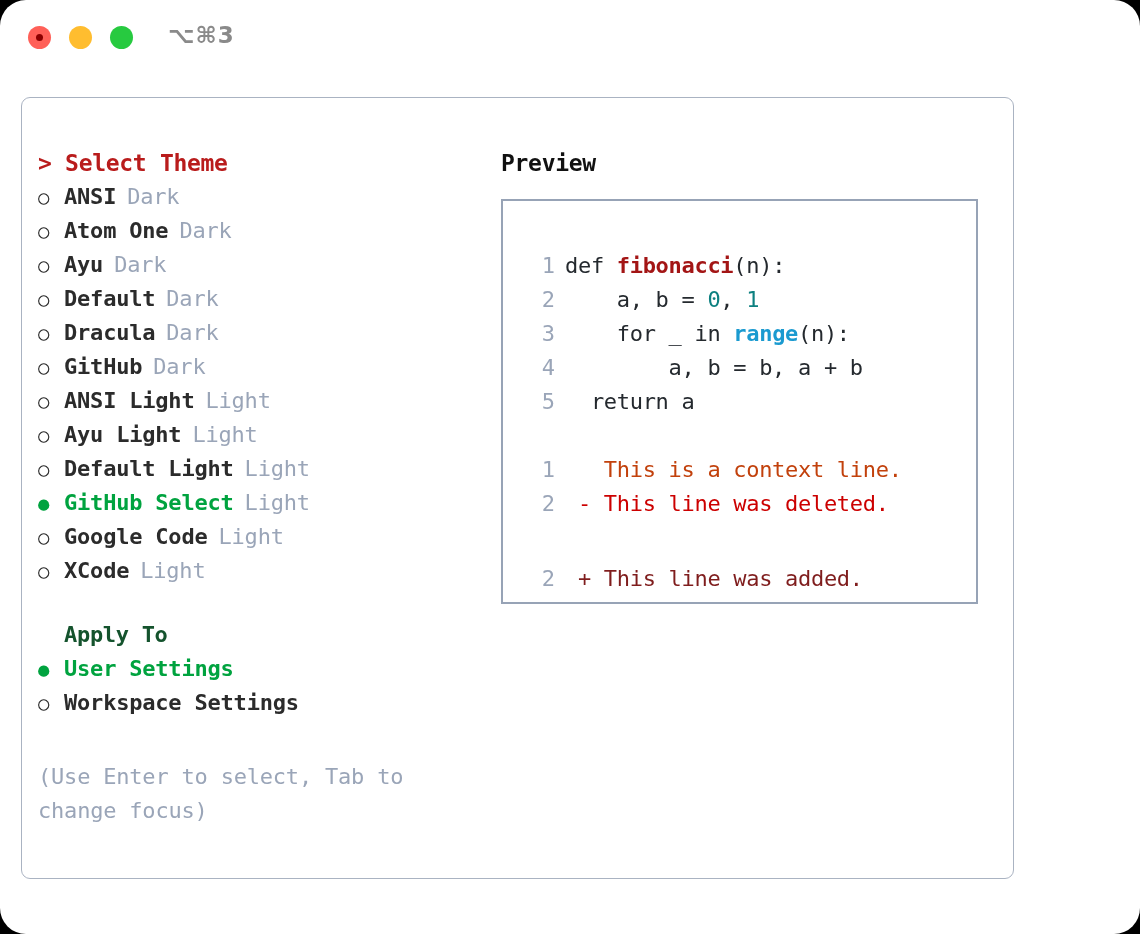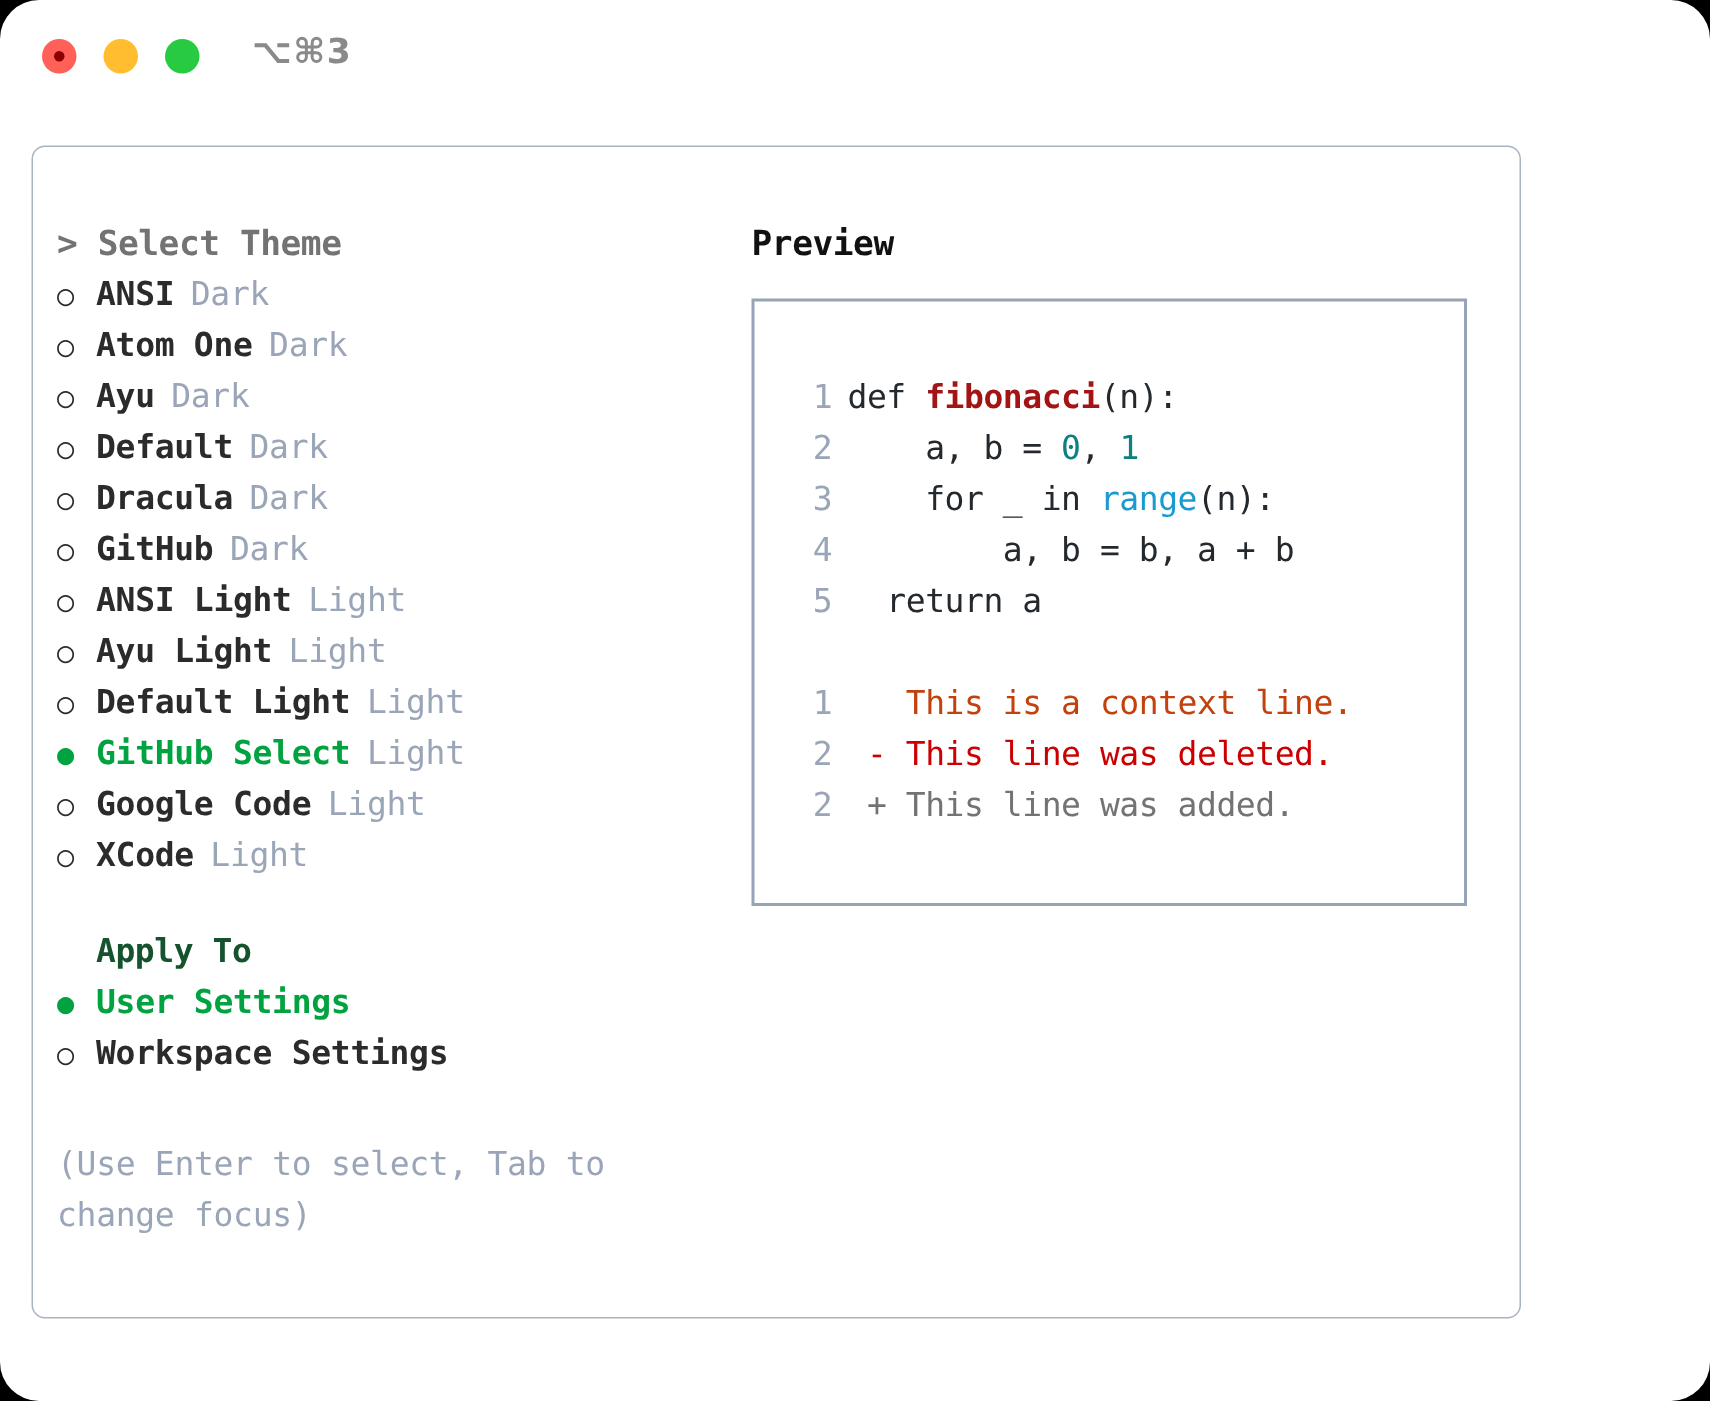--- a/index.html
+++ b/index.html
@@ -76,21 +76,21 @@
   
   .left-col {
     position: absolute;
     left: 16px; top: 48px;
     width: 440px;
   }
 
   .list-head {
     font-size: 23px;
     font-weight: 700;
-    color: #737373;
+    color: #b91c1c;
     letter-spacing: -0.3px;
     line-height: 34px;
     white-space: pre;
   }
 
   .opt {
     display: flex;
     align-items: baseline;
     line-height: 34px;
     font-size: 22px;
@@ -167,27 +167,27 @@
     width: 30px;
     flex: 0 0 30px;
     text-align: right;
     color: #9aa5b8;
     margin-right: 10px;
   }
   .code-text { color: #24292e; letter-spacing: -0.3px; }
 
   .tok-fn   { color: #a31515; font-weight: 600; }
   .tok-num  { color: #0d8080; }
-  .tok-call { color: #1a9ad0; }
+  .tok-call { color: #1a9ad0; font-weight: bold; }
 
   .blank-line { height: 34px; }
 
   .diff-ctx  .code-text { color: #c2410c; }
   .diff-del  .code-text { color: #cc0000; }
-  .diff-add  .code-text { color: #737373; }
+  .diff-add  .code-text { color: #7f1d1d; margin-top: 41px; }
 </style>
 </head>
 <body>
 
 <div class="window">
 
   <div class="titlebar">
     <div class="lights">
       <div class="light close"></div>
       <div class="light min"></div>

